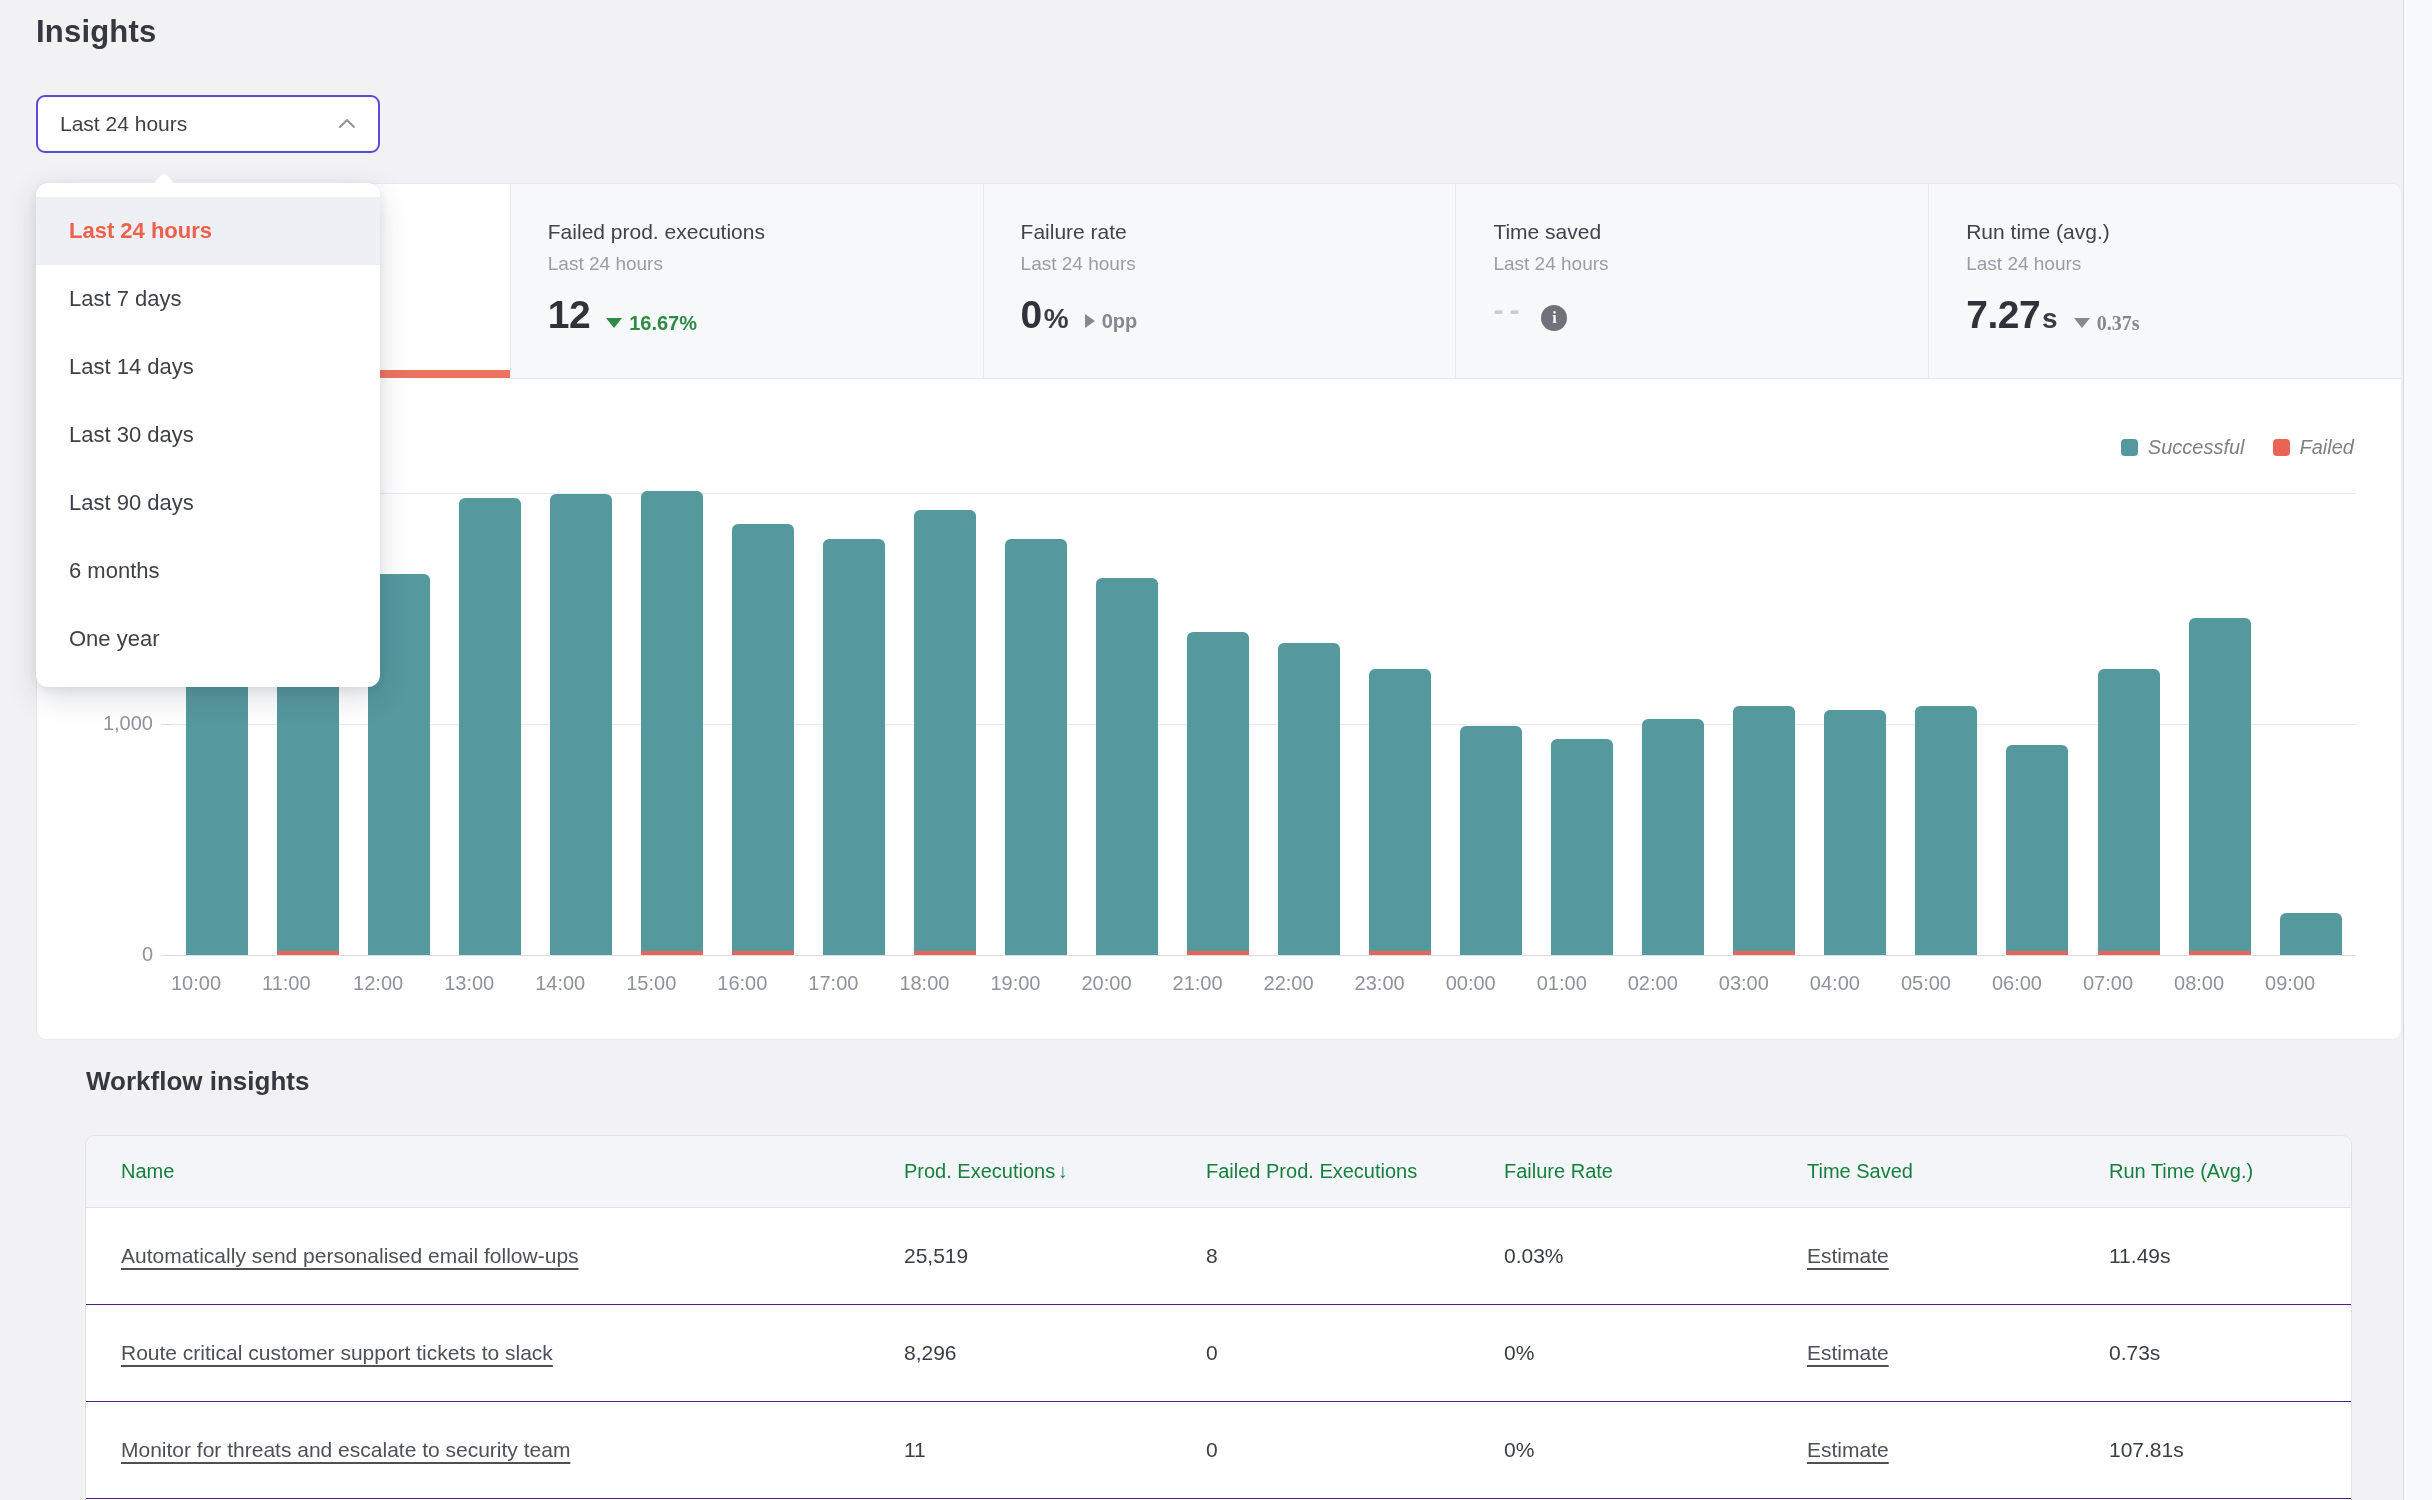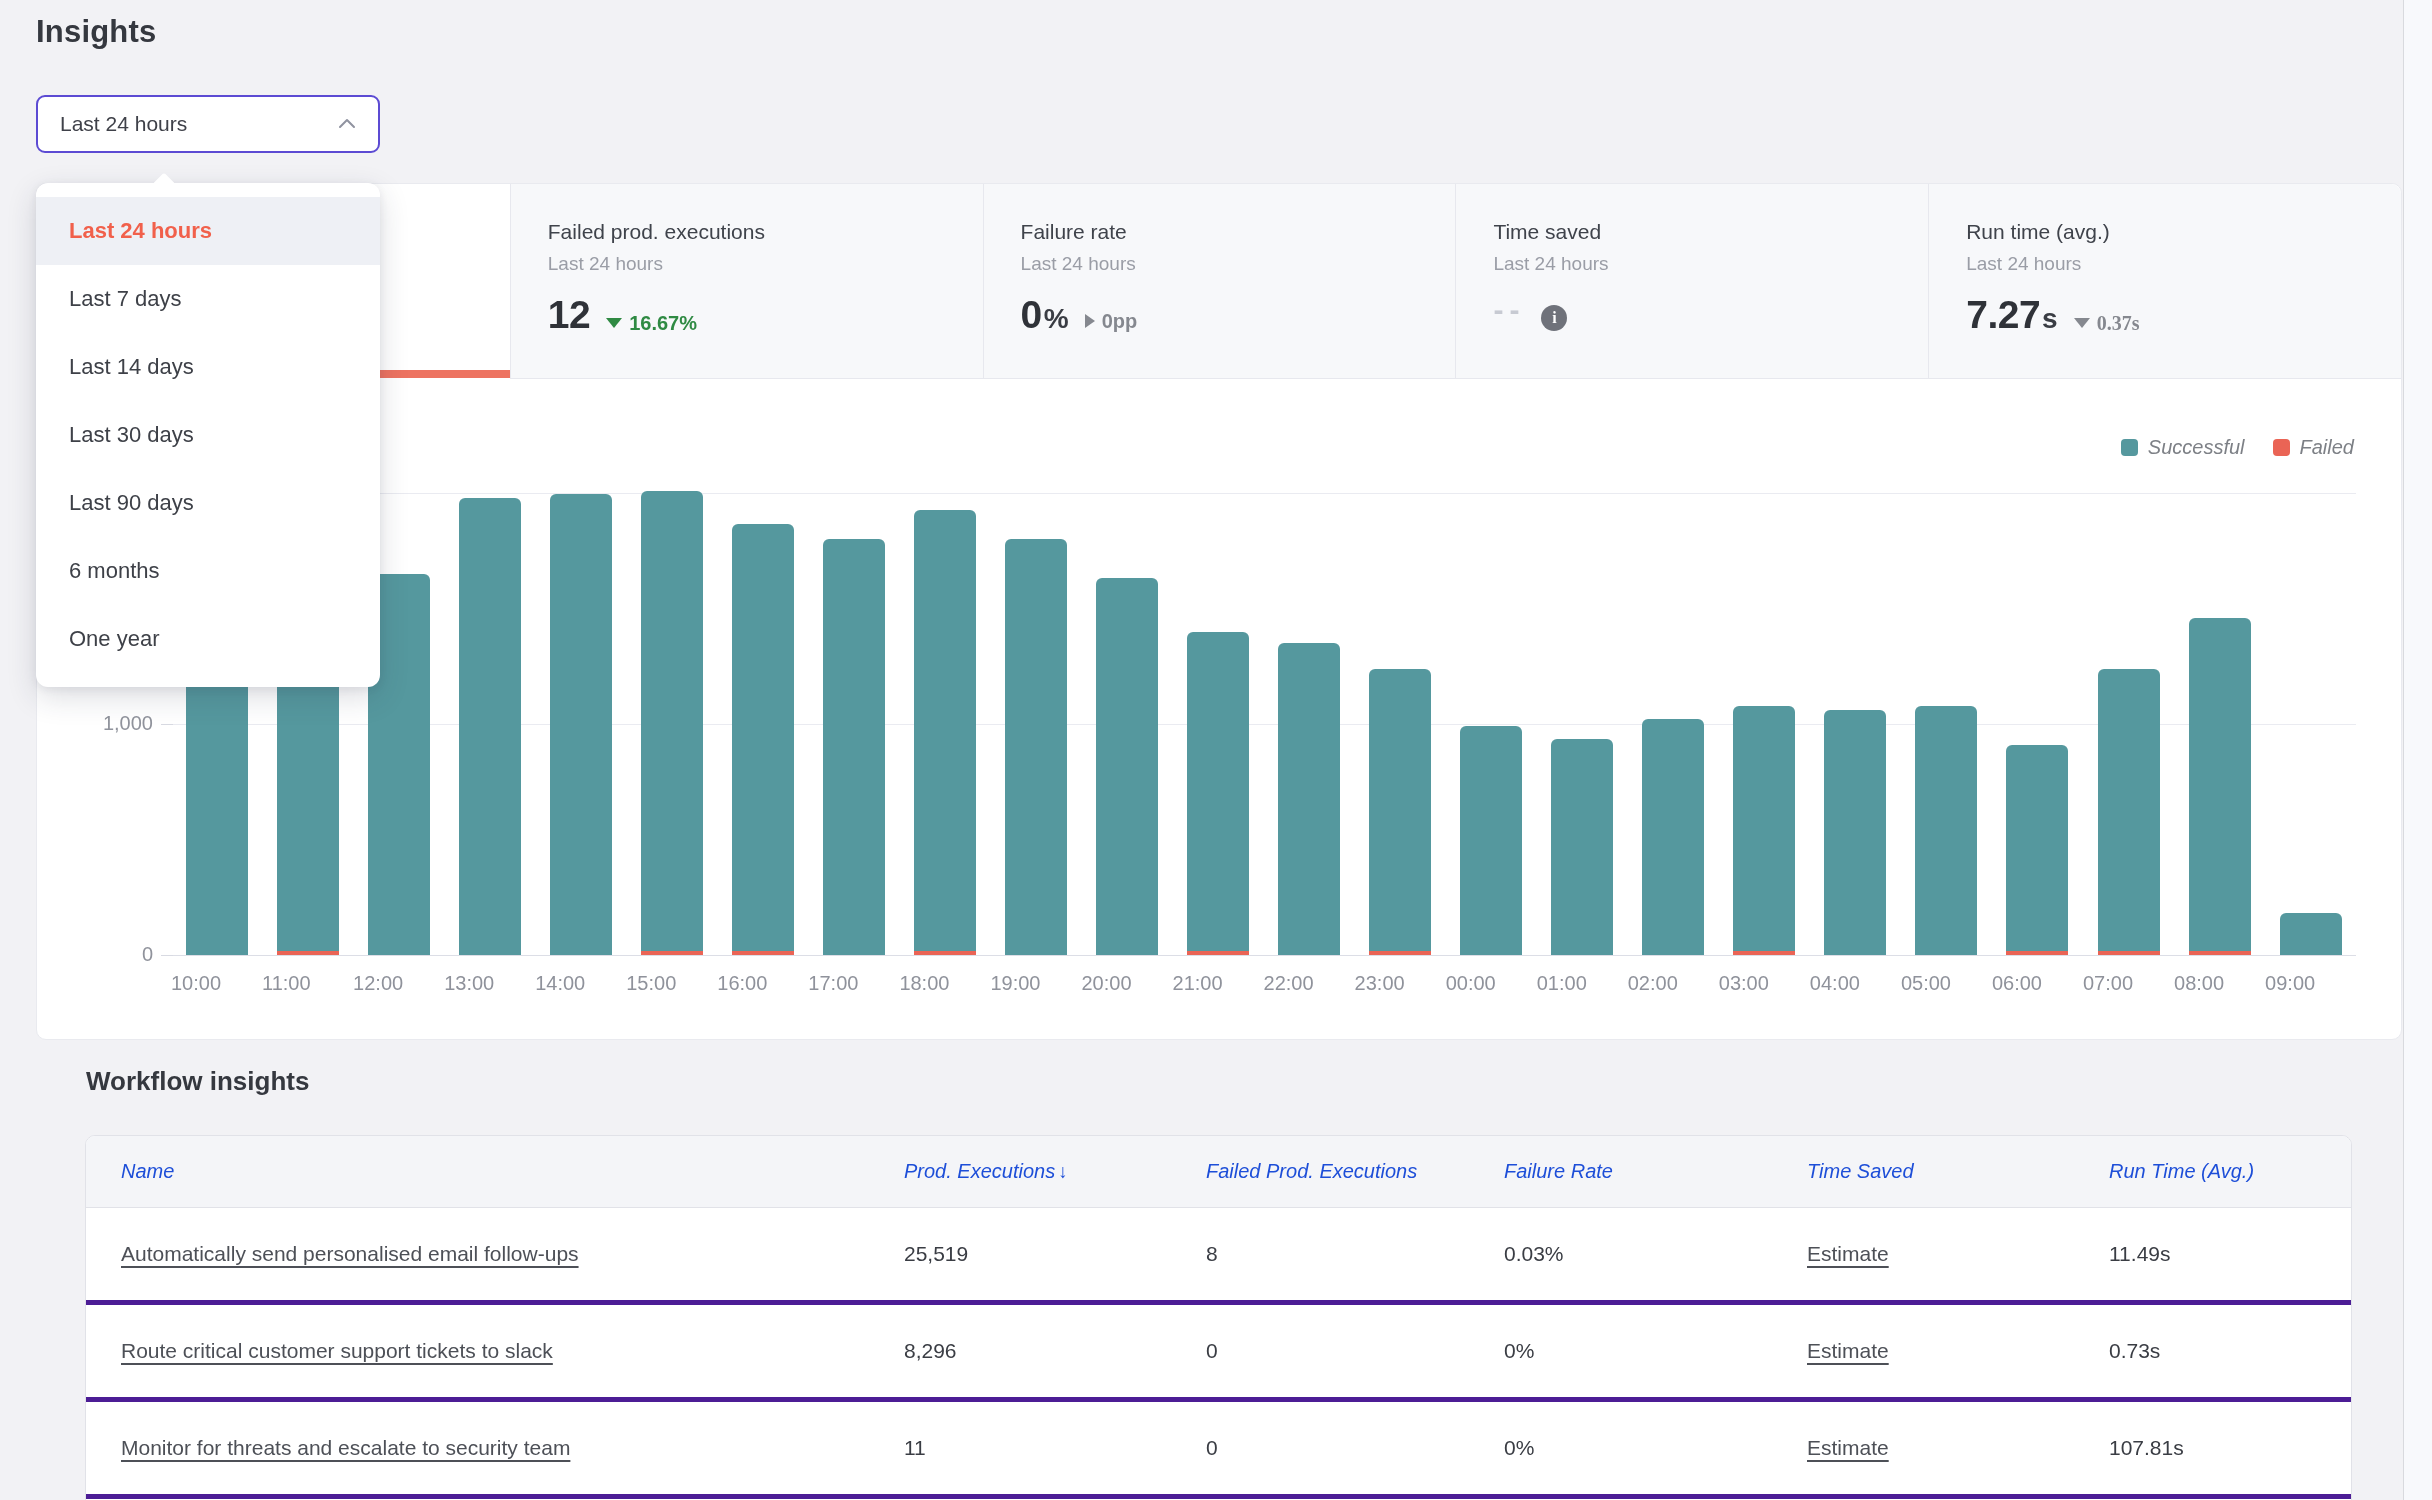--- a/index.html
+++ b/index.html
@@ -67,24 +67,24 @@
   .menu .caret { position:absolute; top:-7px; left:120px; width:16px; height:16px; background:#fff; transform:rotate(45deg); border-radius:2px; }
   .menu .item { height:68px; display:flex; align-items:center; padding-left:33px; font-size:22px; color:#3e4148; cursor:pointer; }
   .menu .item.selected { background:#eef0f5; color:#f1604b; font-weight:bold; }
 
   
   .wf-heading { position:absolute; left:86px; top:1066px; font-size:26px; font-weight:bold; color:#35383f; }
   .wf-table { position:absolute; left:85px; top:1135px; width:2267px; height:380px; background:#fff;
     border:1px solid #e1e2e8; border-radius:10px; overflow:hidden; }
   .thead, .trow { display:grid; grid-template-columns:818px 302px 298px 303px 302px 242px; align-items:center; }
   .thead { height:72px; background:#f4f5f8; border-bottom:1px solid #e1e2e8; }
-  .th { font-size:20px; color:#1d4ed8; cursor:pointer;font-style:italic; }
+  .th { font-size:20px; color:#15803d; cursor:pointer; }
   .th:first-child, .td:first-child { padding-left:35px; }
   .sort-arrow { font-size:19px; margin-left:3px; }
-  .trow { height:97px; border-bottom:5px solid #4c1d95; background:#fff; }
+  .trow { height:97px; border-bottom:1px solid #4c1d95; background:#fff; }
   .td { font-size:21px; color:#3a3d44; }
   .wf-link, .est-link { color:#4d5057; text-decoration:underline; text-underline-offset:5px; cursor:pointer; }
 </style>
 </head>
 <body>
 
 <div class="page">
 
   <div class="right-gutter"></div>
 

